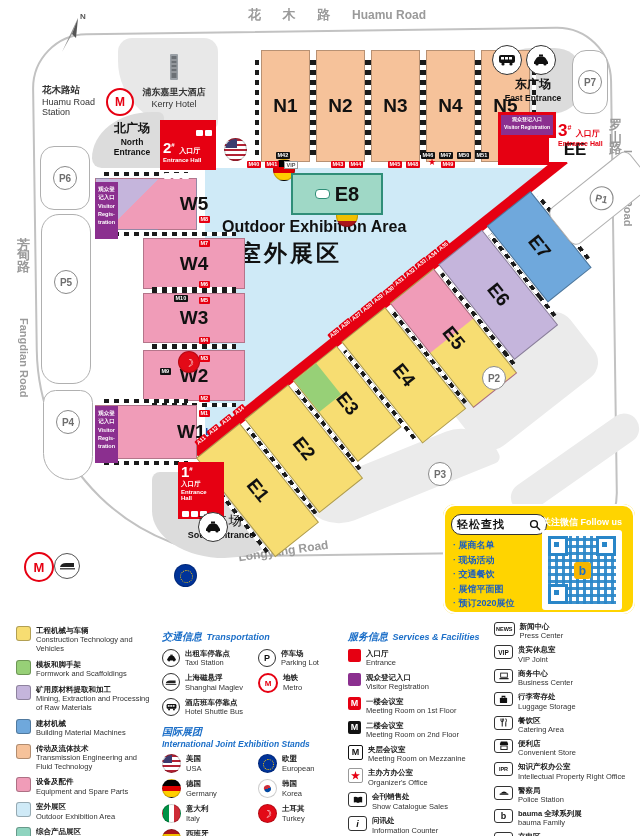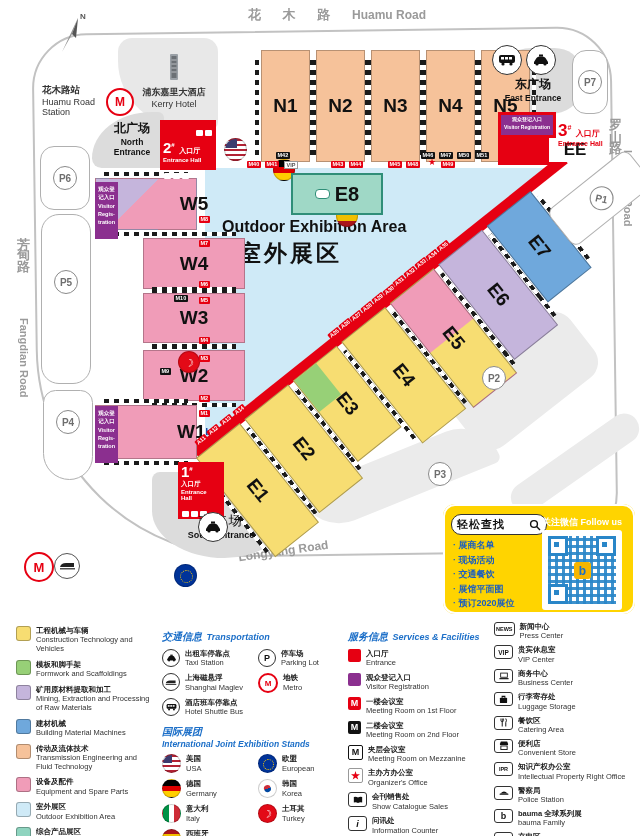--- a/index.html
+++ b/index.html
@@ -714,21 +714,21 @@
           <div class="lcn">新闻中心</div>
           <div class="len">Press Center</div>
         </div>
       </div>
     <div class="lgRow">
         <span class="bdg" style="font-size:6.5px;">
           <span>VIP</span>
         </span>
         <div>
           <div class="lcn">贵宾休息室</div>
-          <div class="len">VIP Center</div>
+          <div class="len">VIP Joint</div>
         </div>
       </div>
     <div class="lgRow">
         <span class="bdg">
           <svg width="10" height="8" viewBox="0 0 12 9">
             <rect x="2" y="1" width="8" height="5" fill="none" stroke="#111"></rect>
             <rect x="0.5" y="7" width="11" height="1.4" fill="#111"></rect>
           </svg>
         </span>
         <div>

